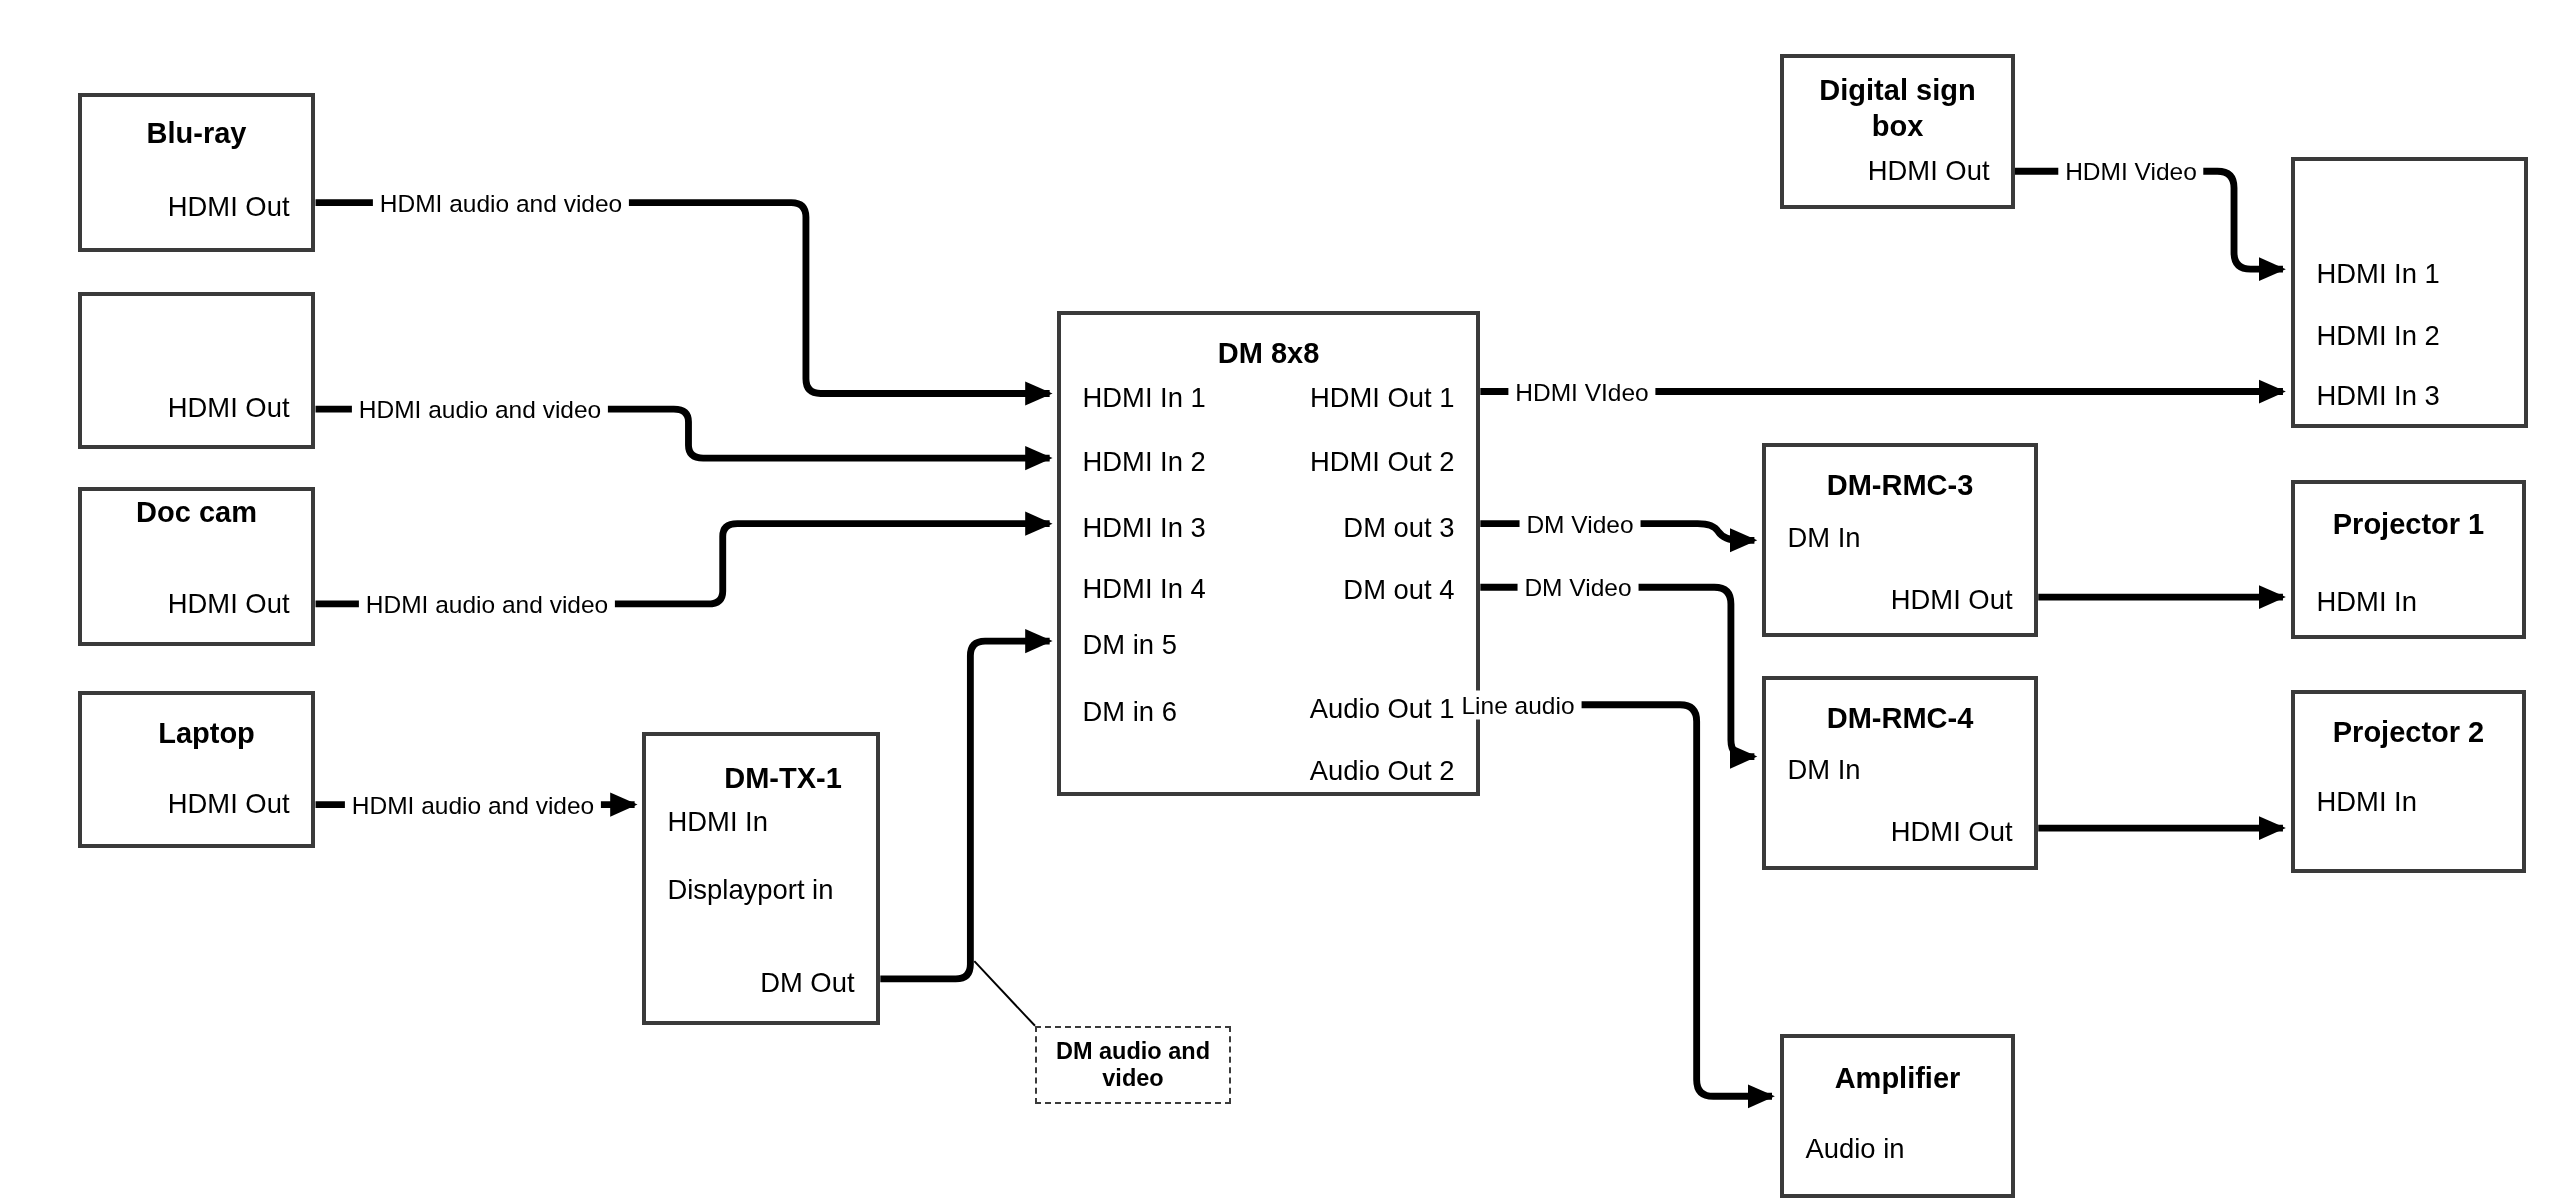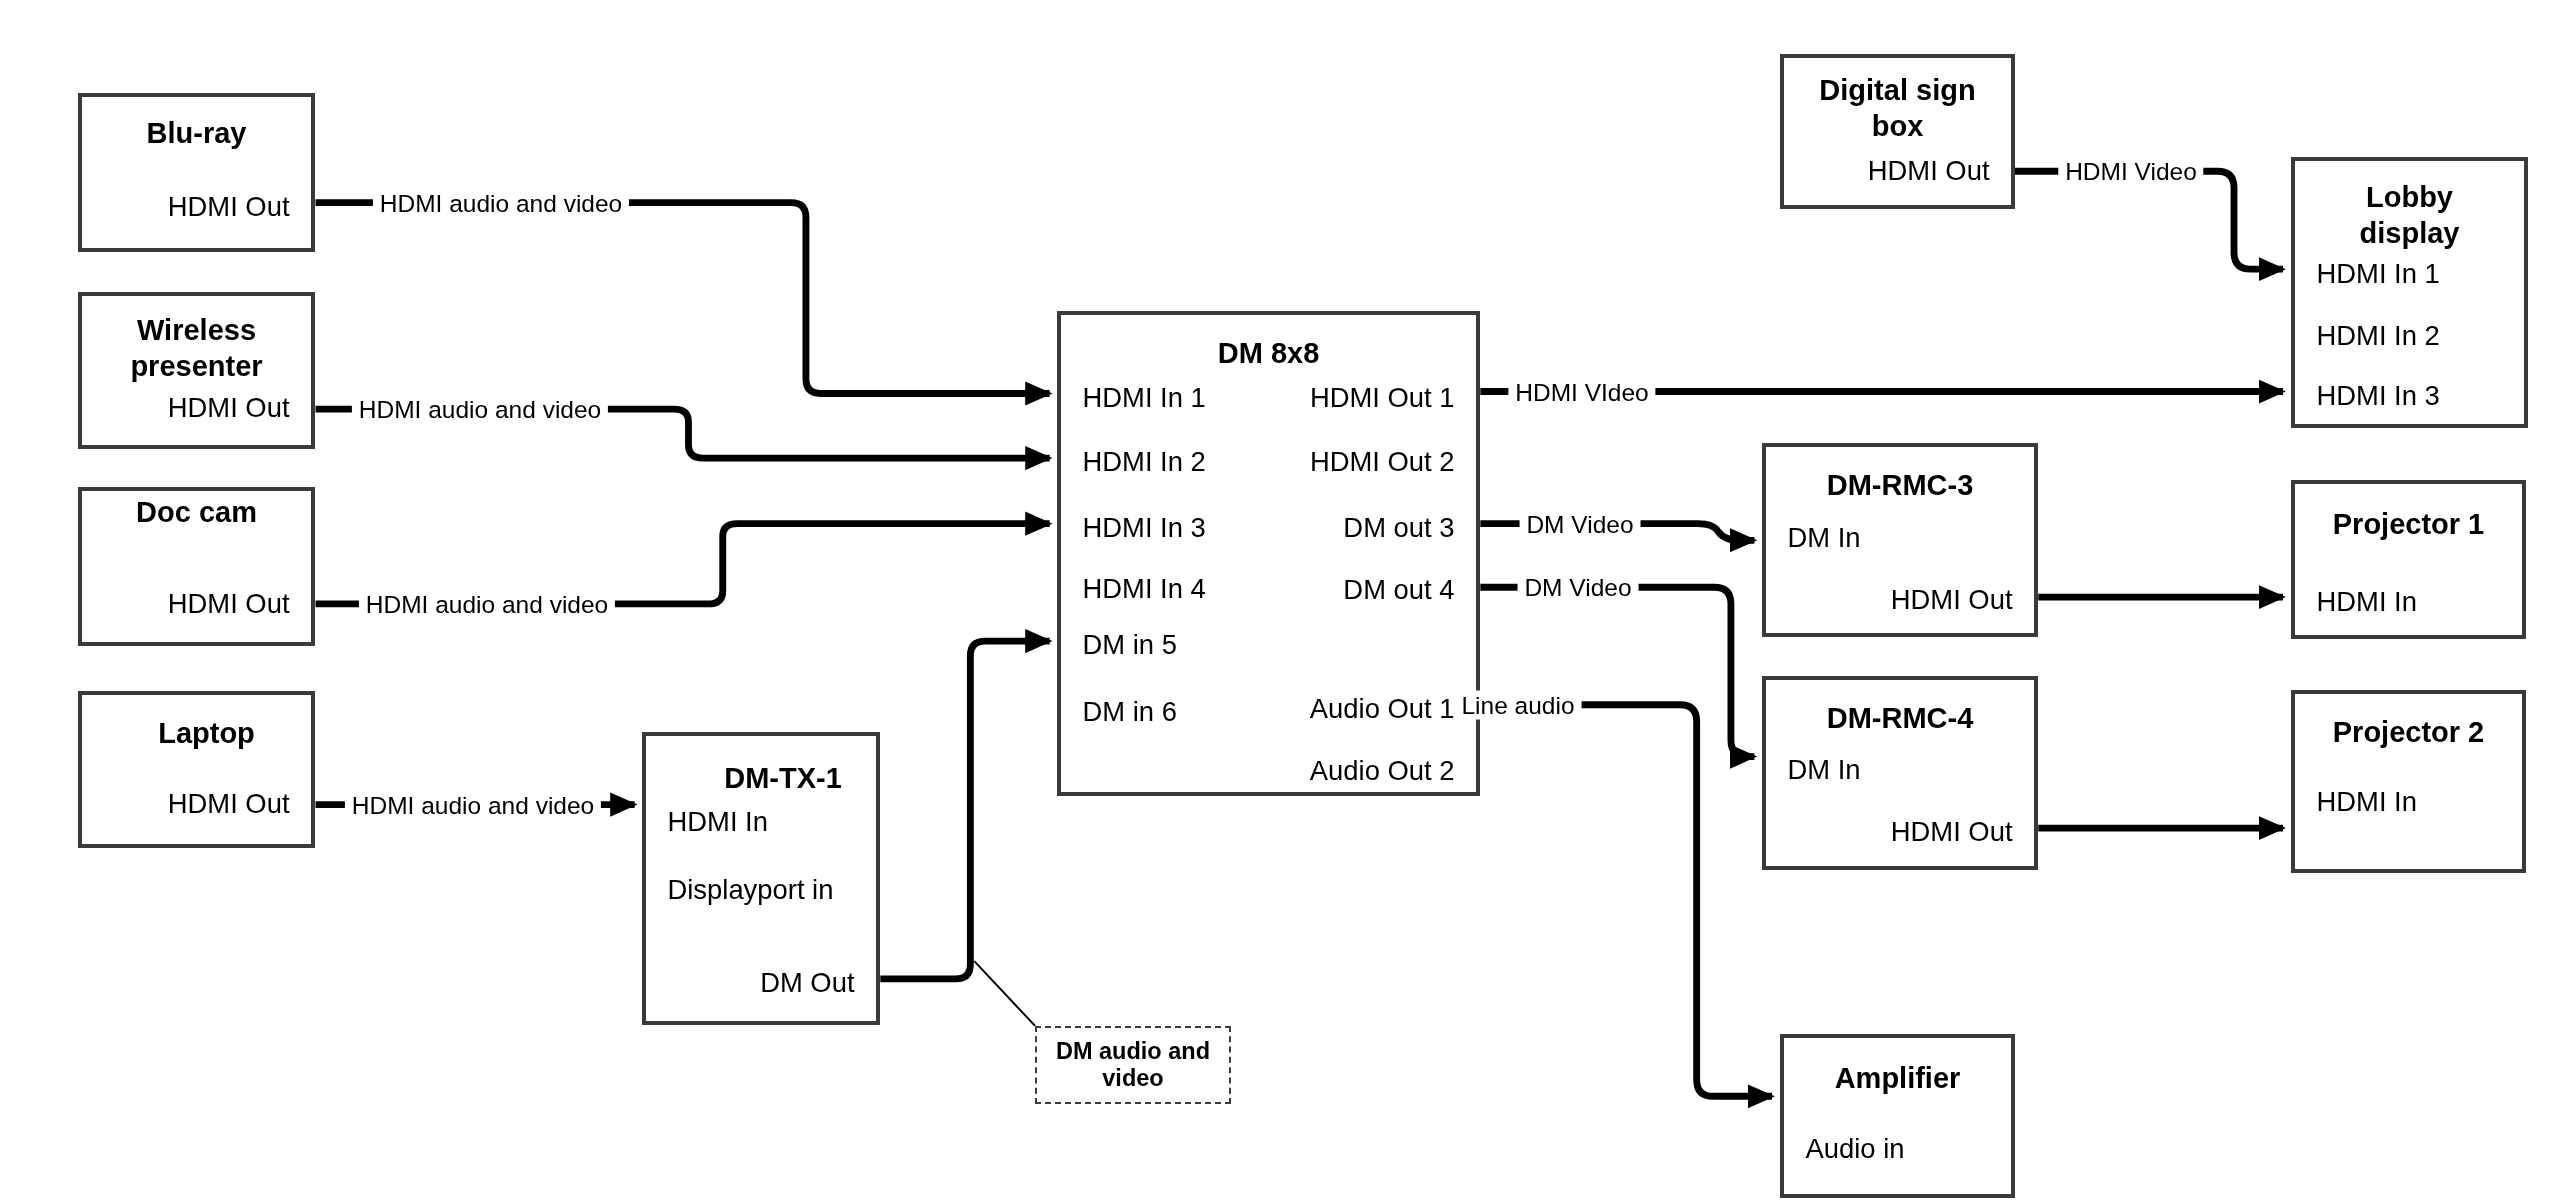--- a/index.html
+++ b/index.html
@@ -100,22 +100,20 @@
         <path d="M 2082 610 L 2332 610" class="wire" marker-end="url(#arrow)"></path>
         <path d="M 2082 846 L 2332 846" class="wire" marker-end="url(#arrow)"></path>
       </g>
   </svg>
   <div id="node-layer">
       <div class="node" style="left: 78px; top: 93px; width: 237px; height: 159px;">
         <div class="title" style="top: 17.6px;">Blu-ray</div>
         <div class="port right" style="top: 94px;">HDMI Out</div>
       </div>
       <div class="node" style="left: 78px; top: 292px; width: 237px; height: 157px;">
-        <div class="title" style="top: 15.7px;">Wireless
-presenter</div>
         <div class="port right" style="top: 96px;">HDMI Out</div>
       </div>
       <div class="node" style="left: 78px; top: 487px; width: 237px; height: 159px;">
         <div class="title" style="top: 3px;">Doc cam</div>
         <div class="port right" style="top: 97px;">HDMI Out</div>
       </div>
       <div class="node" style="left: 78px; top: 691px; width: 237px; height: 157px;">
         <div class="title" style="top: 19.6px; padding-left: 20px;">Laptop</div>
         <div class="port right" style="top: 93px;">HDMI Out</div>
       </div>
@@ -139,22 +137,20 @@
         <div class="port right" style="top: 259px;">DM out 4</div>
         <div class="port right" style="top: 378px;">Audio Out 1</div>
         <div class="port right" style="top: 440px;">Audio Out 2</div>
       </div>
       <div class="node" style="left: 1780px; top: 54px; width: 235px; height: 155px;">
         <div class="title" style="top: 13.7px;">Digital sign
 box</div>
         <div class="port right" style="top: 97px;">HDMI Out</div>
       </div>
       <div class="node" style="left: 2291px; top: 157px; width: 237px; height: 271px;">
-        <div class="title" style="top: 17.6px;">Lobby
-display</div>
         <div class="port left" style="top: 97px;">HDMI In 1</div>
         <div class="port left" style="top: 159px;">HDMI In 2</div>
         <div class="port left" style="top: 219px;">HDMI In 3</div>
       </div>
       <div class="node" style="left: 1762px; top: 443px; width: 276px; height: 194px;">
         <div class="title" style="top: 19.6px;">DM-RMC-3</div>
         <div class="port left" style="top: 75px;">DM In</div>
         <div class="port right" style="top: 137px;">HDMI Out</div>
       </div>
       <div class="node" style="left: 1762px; top: 676px; width: 276px; height: 194px;">

